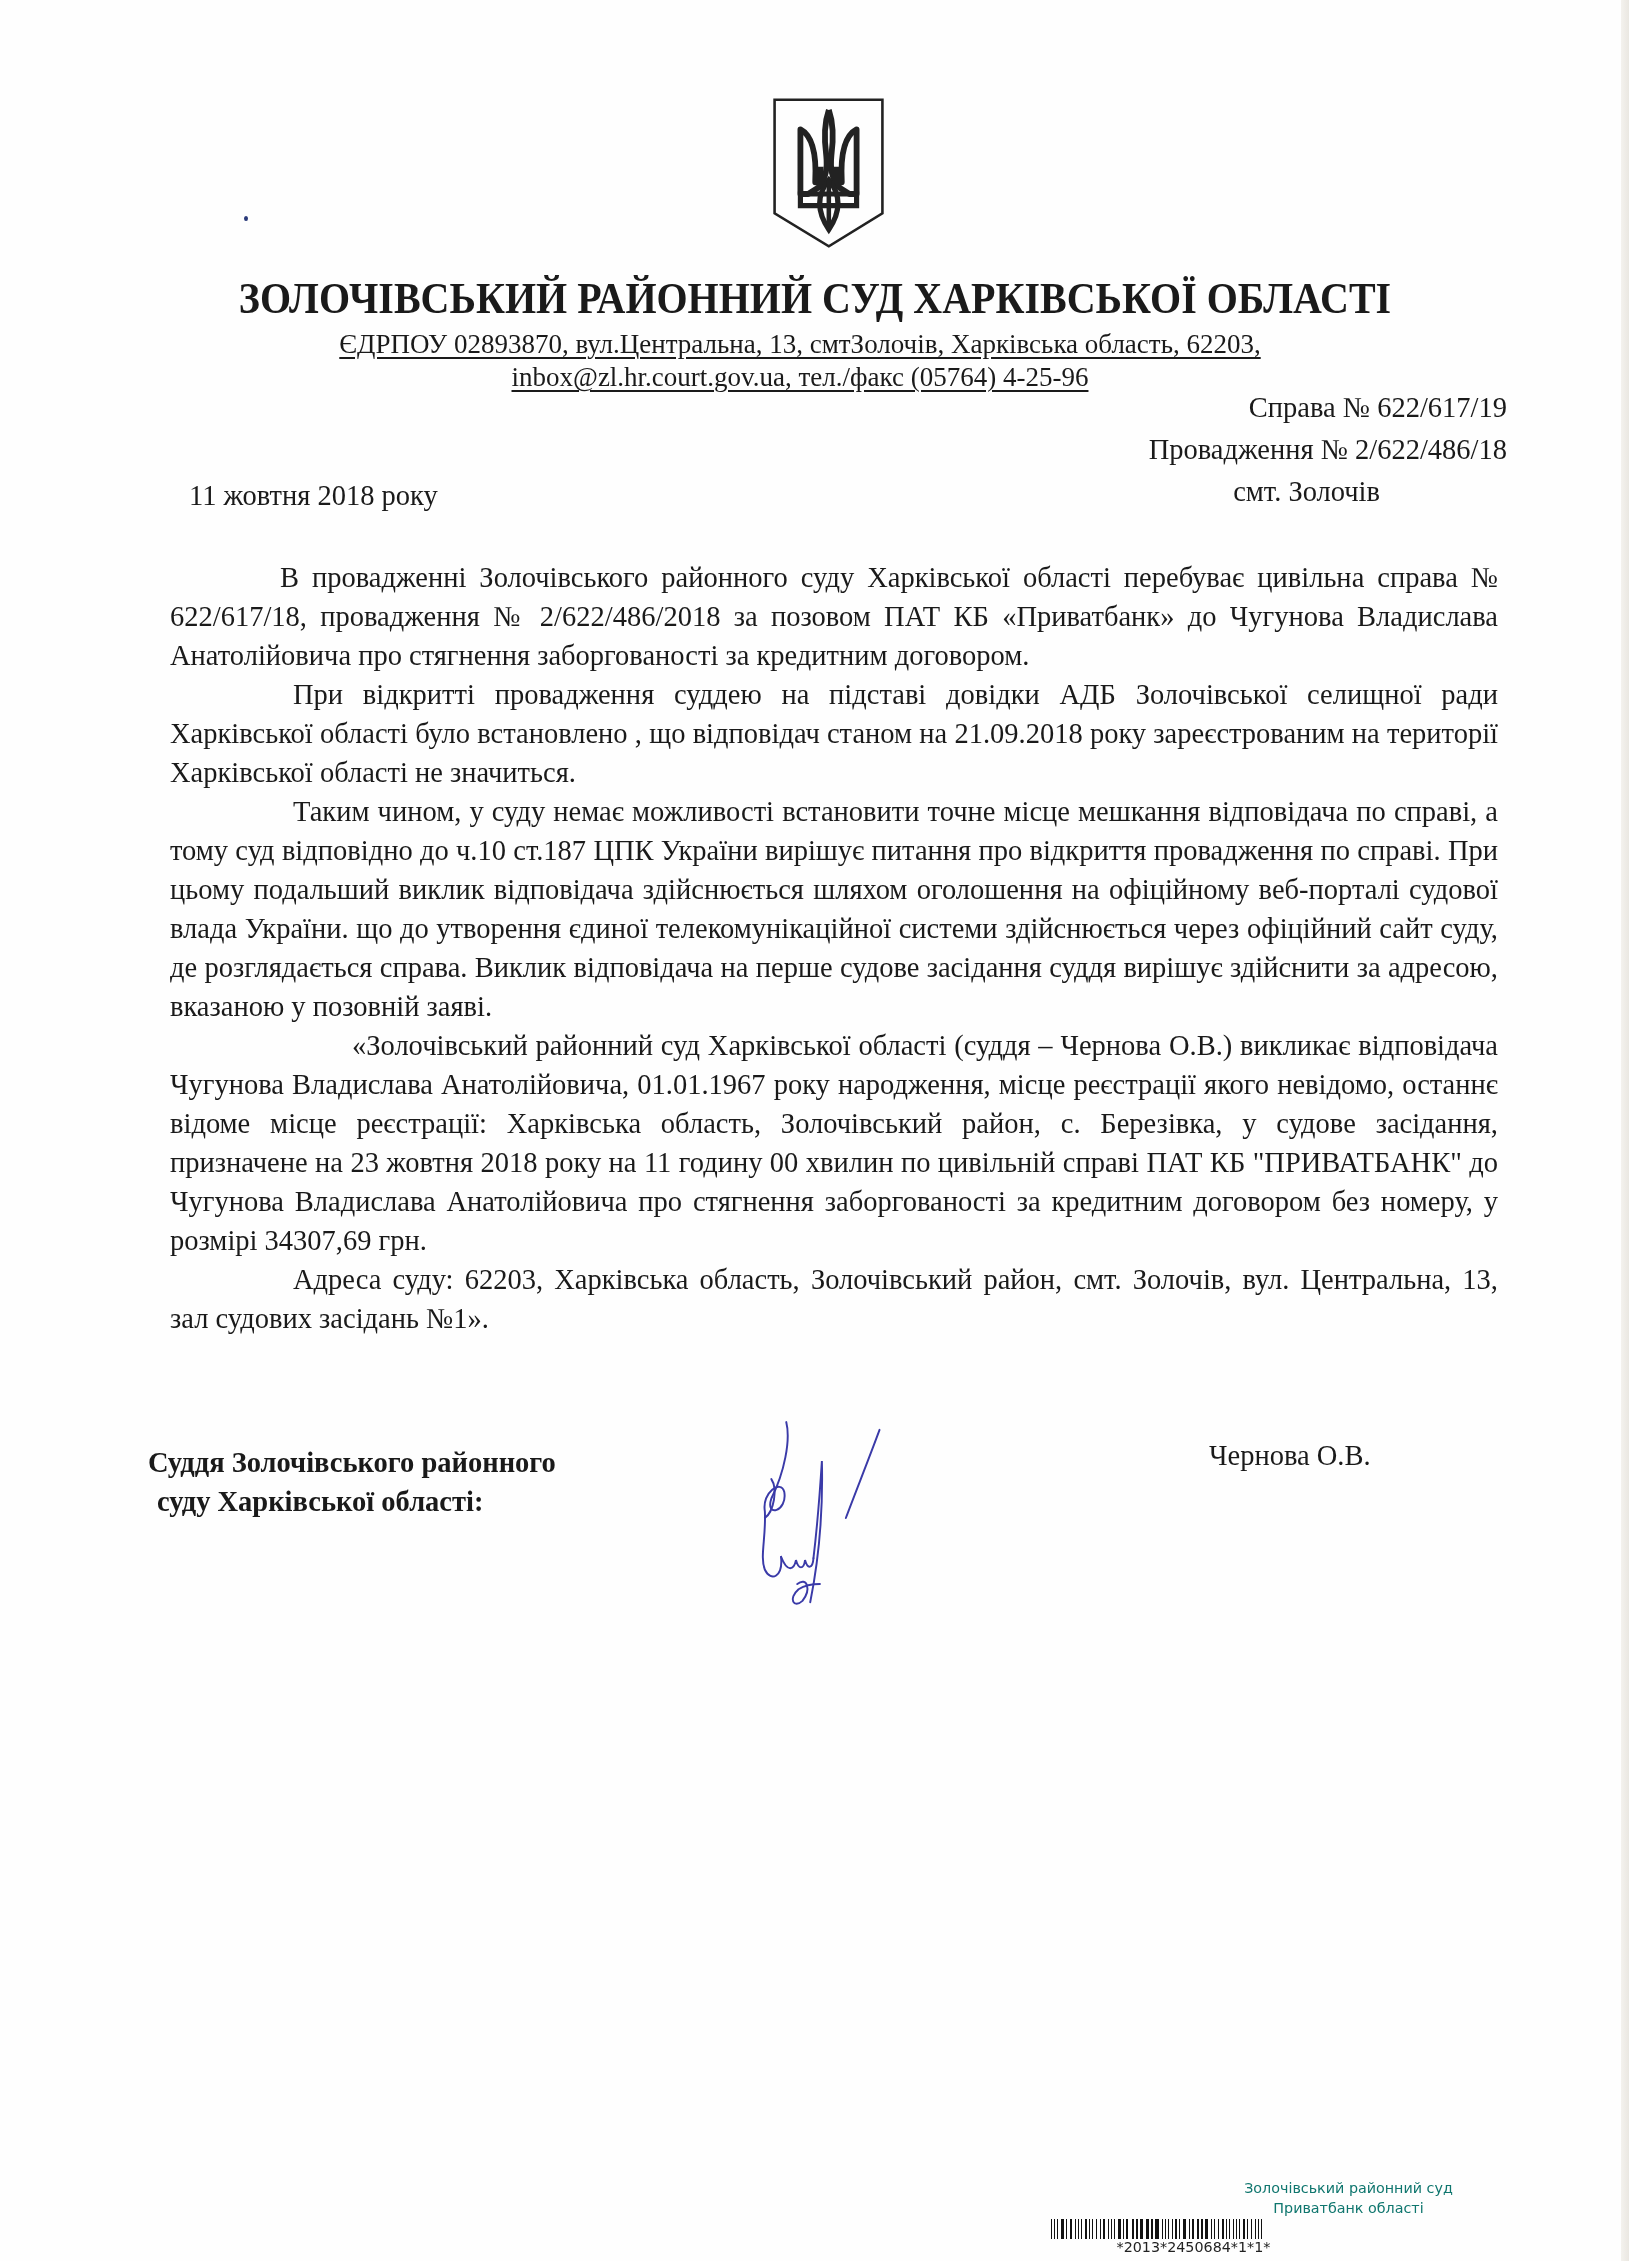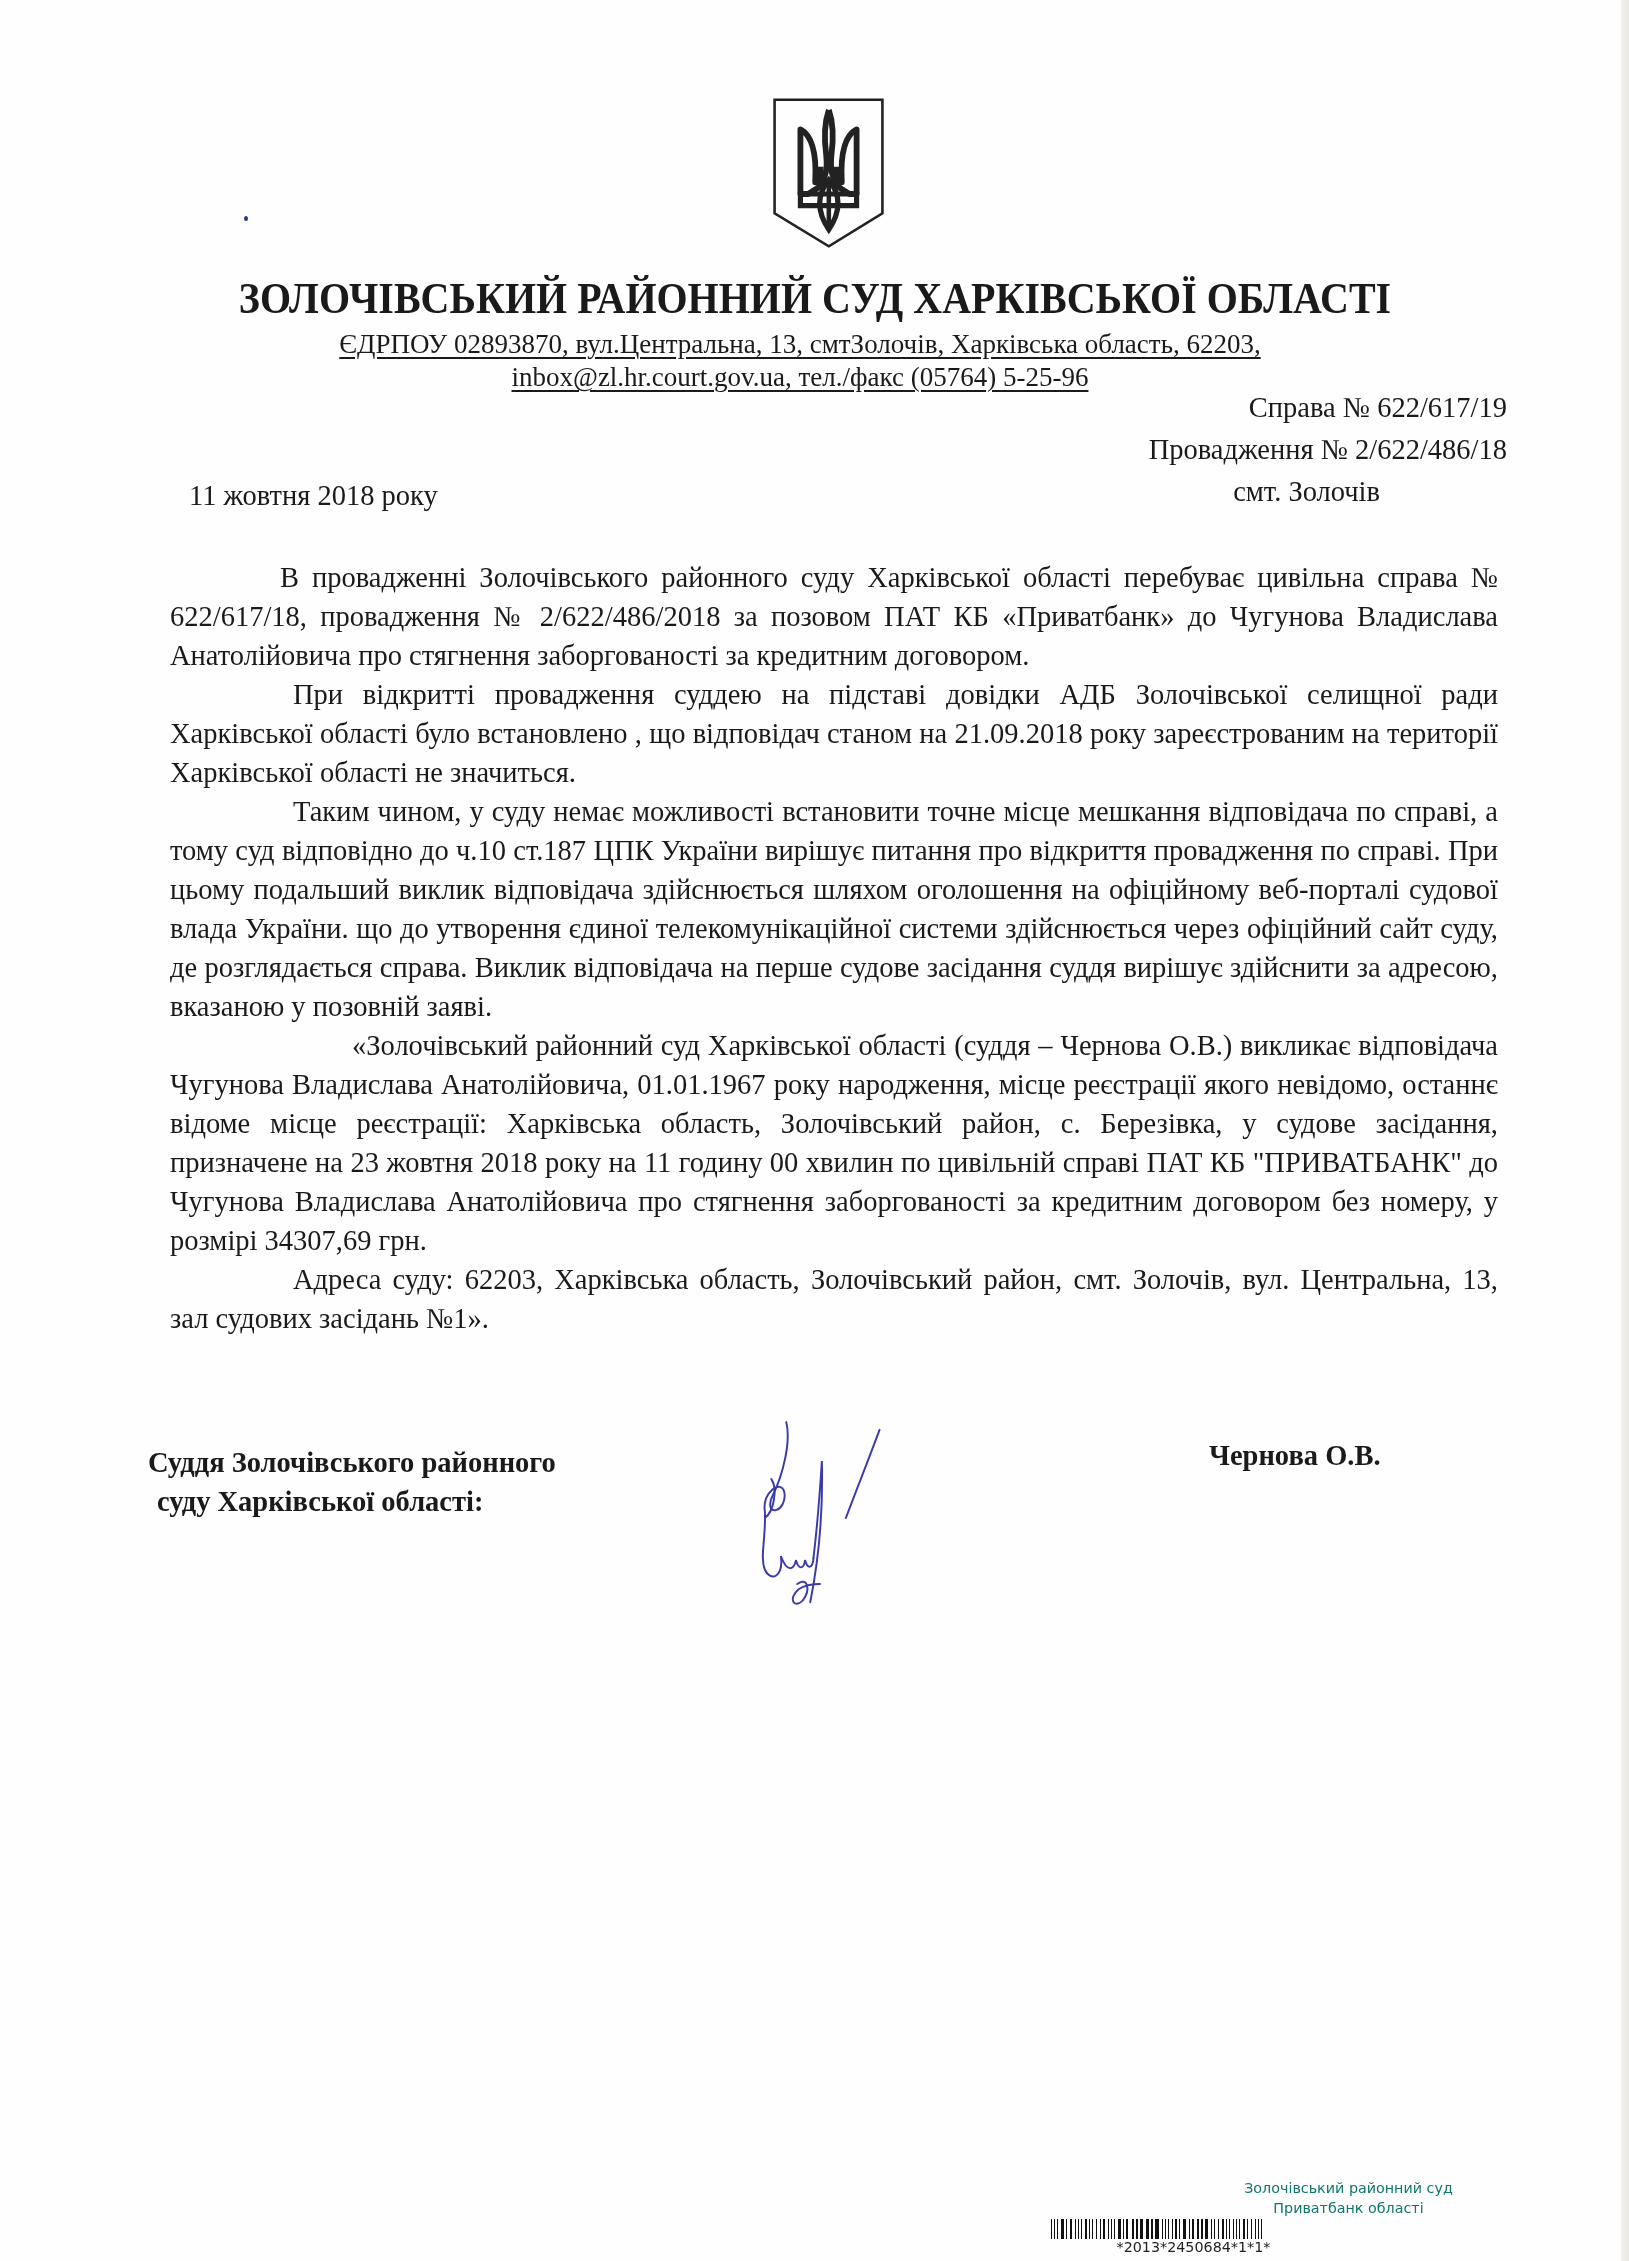--- a/index.html
+++ b/index.html
@@ -36,21 +36,21 @@
       left: 170px; width: 1328px; top: 558px;
       font-size: 28.5px; line-height: 39px; text-align: justify;
     }
     .body-text p { margin: 0; text-indent: 110px; }
     .body-text p.ind2 { text-indent: 123px; }
     .body-text p.ind3 { text-indent: 182px; }
     .sig-label {
       left: 148px; top: 1443px; font-weight: bold; font-size: 28.5px; line-height: 39px;
     }
     .sig-label div:nth-child(2) { padding-left: 9px; }
-    .sig-name { left: 1209px; top: 1440px; font-weight: bold; font-size: 28.5px; }
+    .sig-name { left: 1209px; top: 1440px; font-weight: normal; font-size: 28.5px; }
     .signature { left: 726px; top: 1414px; width: 298px; height: 195px; }
     .stamp-block {
       left: 1089px; top: 2179px; width: 519px; text-align: center;
       font-family: "DejaVu Sans", "Liberation Sans", sans-serif; font-size: 14.3px; line-height: 19.5px; color: #0f766e;
     }
     .barcode { left: 1051px; top: 2219px; width: 285px; height: 19.5px; display: flex; gap: 0; }
     .barcode-text {
       left: 1051px; top: 2239px; width: 285px; text-align: center;
       font-family: "DejaVu Sans", "Liberation Sans", sans-serif; font-size: 14.3px; color: #222;
     }
@@ -66,21 +66,21 @@
   <path d="M88 20 C81 40 80 60 84 90 C86 110 84 125 72 140 L56 150 L44 150 L44 50 C63 60 69 90 67 130 L67 132 C71 128 75 120 75 108" fill="none" stroke="#222" stroke-width="9" stroke-linejoin="round"></path>
   <path d="M44 150 H131 V168 H44 Z" fill="none" stroke="#222" stroke-width="8"></path>
   <path d="M88 128 C70 150 68 175 88 205 C108 175 106 150 88 128 Z" fill="none" stroke="#222" stroke-width="8"></path>
   <line x1="88" y1="128" x2="88" y2="205" stroke="#222" stroke-width="7"></line>
 </svg>
 
 <div class="abs speck" style="left:244px;top:216px;"></div>
 
 <div class="abs court-title">ЗОЛОЧІВСЬКИЙ РАЙОННИЙ СУД ХАРКІВСЬКОЇ ОБЛАСТІ</div>
 <div class="abs contact-line contact-1"><span>ЄДРПОУ 02893870, вул.Центральна, 13, смтЗолочів, Харківська область, 62203,</span></div>
-<div class="abs contact-line contact-2"><span>inbox@zl.hr.court.gov.ua, тел./факс (05764) 5-25-96</span></div>
+<div class="abs contact-line contact-2"><span>inbox@zl.hr.court.gov.ua, тел./факс (05764) 4-25-96</span></div>
 
 <div class="abs meta-right case-no">Справа №  622/617/19</div>
 <div class="abs meta-right proc-no">Провадження №  2/622/486/18</div>
 <div class="abs date">11 жовтня 2018 року</div>
 <div class="abs meta-right place">смт. Золочів</div>
 
 <div class="abs body-text">
   <p>В провадженні Золочівського районного суду Харківської області перебуває цивільна справа № 622/617/18, провадження № 2/622/486/2018 за позовом  ПАТ КБ «Приватбанк» до Чугунова Владислава Анатолійовича про стягнення заборгованості за  кредитним договором.</p>
   <p class="ind2">При відкритті провадження суддею на підставі довідки АДБ Золочівської селищної ради Харківської області було встановлено , що відповідач станом на 21.09.2018 року зареєстрованим на території Харківської області не значиться.</p>
   <p class="ind2">Таким чином, у суду немає можливості встановити точне місце мешкання відповідача по справі, а тому суд відповідно до ч.10 ст.187 ЦПК України вирішує питання про відкриття провадження по справі. При цьому подальший виклик відповідача здійснюється шляхом оголошення на офіційному веб-порталі судової влада України. що до утворення єдиної телекомунікаційної системи здійснюється через офіційний сайт суду, де розглядається справа. Виклик відповідача на перше судове засідання суддя вирішує здійснити за адресою, вказаною у позовній заяві.</p>

